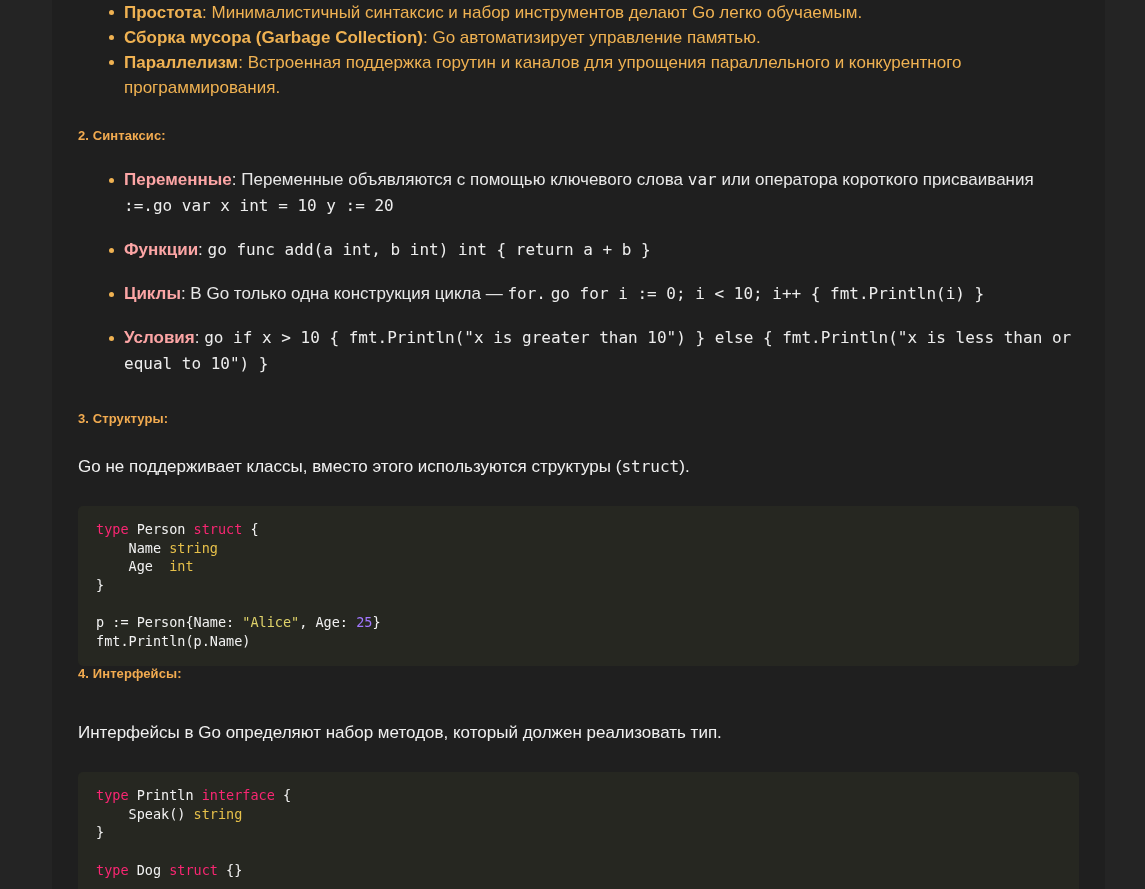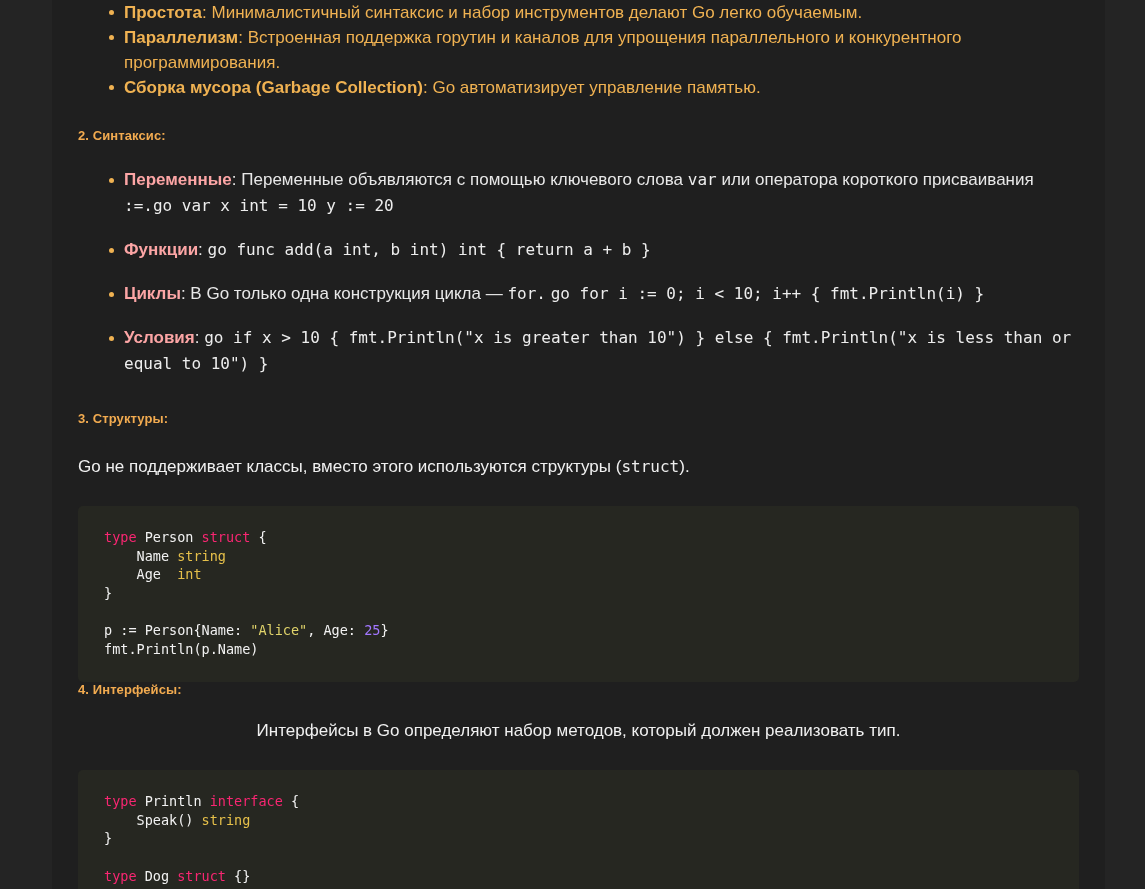--- a/index.html
+++ b/index.html
@@ -126,21 +126,21 @@
 
   
   .code-block {
     background: #262721;
     border-radius: 5px;
     padding: 14px 18px 16px 18px;
     margin: 0;
     overflow: hidden;
   }
   .code-block pre {
-    margin: 8px;
+    margin: 0;
     font-family: "DejaVu Sans Mono", "Liberation Mono", monospace;
     font-size: 13.5px;
     line-height: 18.6px;
     color: #f2f2f2;
     white-space: pre;
   }
   .tok-kw   { color: #f92672; }
   .tok-type { color: #e6c04a; }
   .tok-str  { color: #e0d36a; }
   .tok-num  { color: #a277ff; }
@@ -155,24 +155,24 @@
   <div class="gutter-right"></div>
 
   <div class="content-pane">
     <div class="content-inner">
 
       <ul class="amber-list" style="margin-top:0;">
         <li>
           <b>Простота</b><span>: Минималистичный синтаксис и набор инструментов делают Go легко обучаемым.</span>
         </li>
         <li>
+          <b>Сборка мусора (Garbage Collection)</b><span>: Go автоматизирует управление памятью.</span>
+        </li>
+        <li>
           <b>Параллелизм</b><span>: Встроенная поддержка горутин и каналов для упрощения параллельного и конкурентного программирования.</span>
-        </li>
-        <li>
-          <b>Сборка мусора (Garbage Collection)</b><span>: Go автоматизирует управление памятью.</span>
         </li>
       </ul>
 
       <h2 class="section-heading" style="margin-top:28px;">2. Синтаксис:</h2>
 
       <ul class="body-list" style="margin-top:24px;">
 
         <li>
           <b>Переменные</b><span>: Переменные объявляются с помощью ключевого слова </span><code class="inline">var</code><span> или оператора короткого присваивания </span><code class="inline">:=.</code><code class="inline">go var x int = 10 y := 20</code>
         </li>
@@ -200,21 +200,21 @@
 <span class="tok-id">    Name </span><span class="tok-type">string</span>
 <span class="tok-id">    Age  </span><span class="tok-type">int</span>
 <span class="tok-id">}</span>
 <span class="tok-id"></span>
 <span class="tok-id">p := Person{Name: </span><span class="tok-str">"Alice"</span><span class="tok-id">, Age: </span><span class="tok-num">25</span><span class="tok-id">}</span>
 <span class="tok-id">fmt.Println(p.Name)</span></pre>
       </div>
 
       <h2 class="section-heading" style="">4. Интерфейсы:</h2>
 
-      <p class="body-para" style="margin-top:21px;text-align:center;">Интерфейсы в Go определяют набор методов, который должен реализовать тип.</p>
+      <p class="body-para" style="margin-top:39px;">Интерфейсы в Go определяют набор методов, который должен реализовать тип.</p>
 
       <div class="code-block" style="margin-top:26px;">
         <pre><span class="tok-kw">type </span><span class="tok-id">Println </span><span class="tok-kw">interface</span><span class="tok-id"> {</span>
 <span class="tok-id">    Speak() </span><span class="tok-type">string</span>
 <span class="tok-id">}</span>
 <span class="tok-id"></span>
 <span class="tok-kw">type </span><span class="tok-id">Dog </span><span class="tok-kw">struct</span><span class="tok-id"> {}</span></pre>
       </div>
 
     </div>

